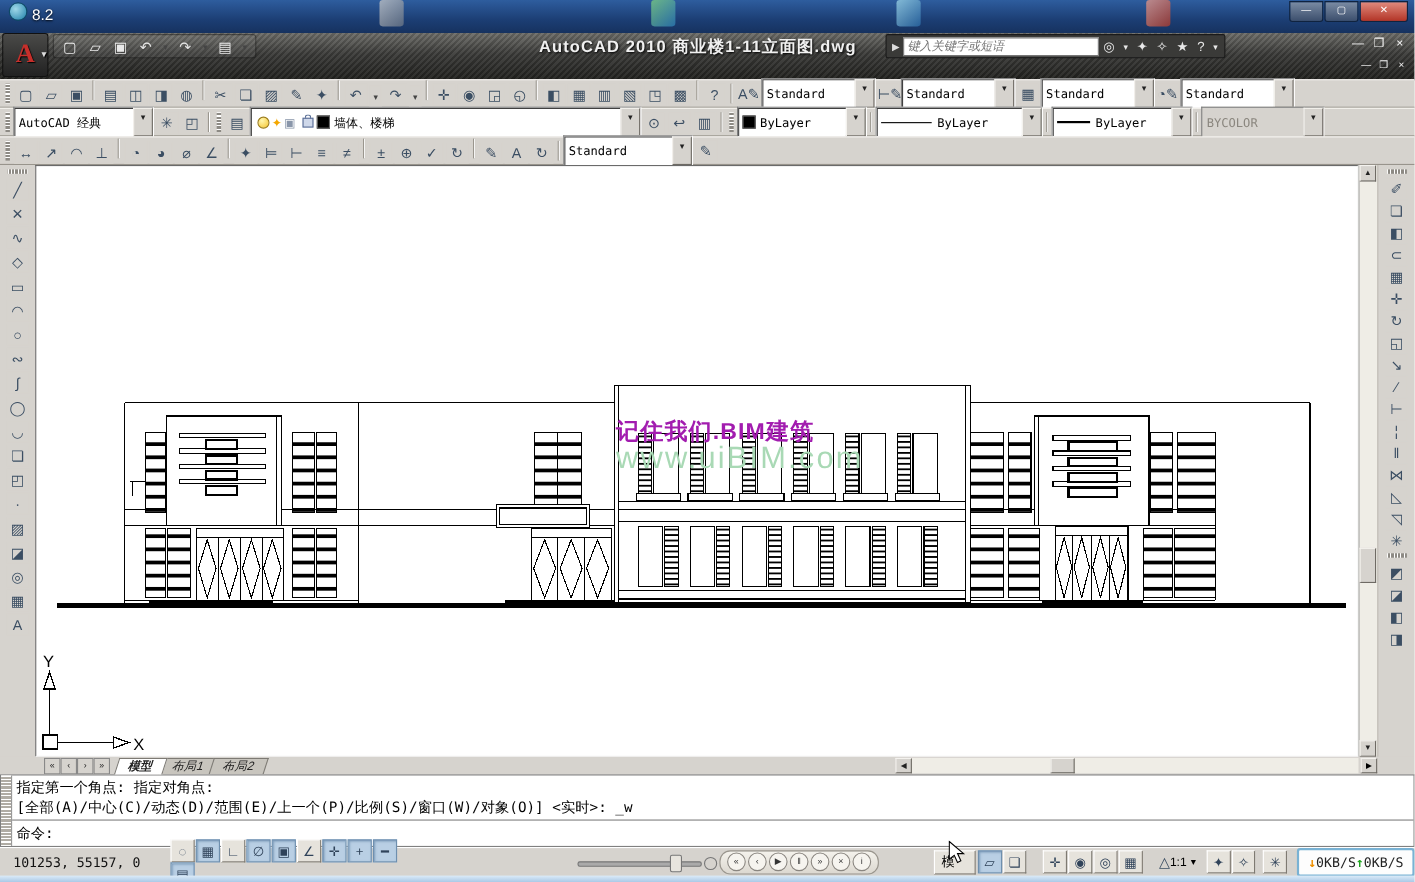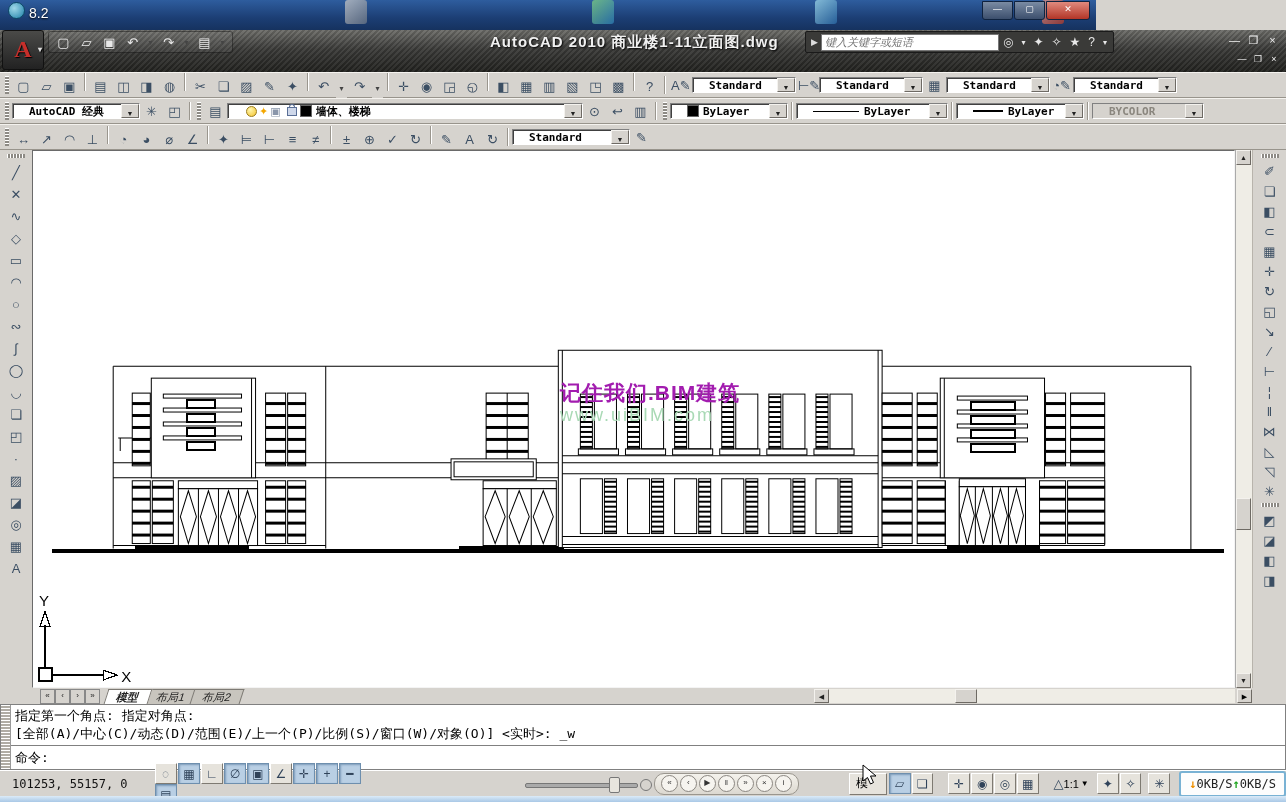--- a/index.html
+++ b/index.html
@@ -1,20 +1,20 @@
 <!DOCTYPE html>
 <html><head>
 <meta charset="utf-8">
 <style>
   html,body{margin:0;padding:0;width:1286px;height:802px;overflow:hidden;
     font-family:"Liberation Sans","DejaVu Sans",sans-serif;font-size:12px;}
   #screen{position:relative;width:1286px;height:802px;background:#d6d3ce;}
 
   
-  .desktop{position:absolute;left:0;top:0;width:1096px;height:30px;
+  .desktop{position:absolute;left:0;top:0;width:1286px;height:30px;
     background:linear-gradient(180deg,#2e5d9e 0%,#1c3e74 60%,#16325f 100%);}
   .desk-ico{position:absolute;top:2px;width:15px;height:15px;border-radius:50%;
     background:radial-gradient(circle at 35% 35%,#9fd8e8,#1d7fa8);border:1px solid #0d4a66;}
   .desk-clock{position:absolute;left:29px;top:5px;color:#fff;font-size:14px;
     text-shadow:0 1px 2px #000;}
   .blob{position:absolute;top:0;width:22px;height:24px;opacity:.75;border-radius:3px;}
   .glassbtns{position:absolute;right:6px;top:1px;display:flex;}
   .gbtn{width:29px;height:17px;border:1px solid #10233f;border-radius:0 0 3px 3px;
     background:linear-gradient(180deg,#7a8ba3,#3c4f6d);color:#fff;font-size:9px;
     text-align:center;line-height:15px;margin-left:1px;}
@@ -56,23 +56,23 @@
     border-top:1px solid #f4f2ee;border-bottom:1px solid #98948c;
     display:flex;align-items:center;padding-left:2px;box-sizing:border-box;}
   .grip{width:4px;height:18px;margin:0 3px;
     background:repeating-linear-gradient(180deg,#fff 0 1px,#8d8a84 1px 3px);}
   .tbtn{display:inline-block;width:21px;height:20px;margin:0 1px;text-align:center;
     line-height:19px;font-size:13px;color:#3b4e63;background:#d6d3ce;
     border:1px solid #d6d3ce;box-sizing:border-box;}
   .tbtn.narrow{width:11px;font-size:8px;color:#444;}
   .sep{display:inline-block;width:1px;height:18px;background:#9a968e;
     border-right:1px solid #fff;margin:0 3px;}
-  .dd{display:inline-flex;align-items:center;height:16px;background:#fff;
+  .dd{display:inline-flex;align-items:center;height:28px;background:#fff;
     border:1px solid;border-color:#808080 #fff #fff #808080;box-shadow:inset 1px 1px 0 #404040;
-    font-size:11px;padding-left:16px;box-sizing:border-box;position:relative;font-weight:bold;}
+    font-size:11px;padding-left:4px;box-sizing:border-box;position:relative;}
   .dd .ddtxt{flex:1;overflow:hidden;white-space:nowrap;font-family:"DejaVu Sans Mono",monospace;}
   .dd .ddarrow{width:16px;align-self:stretch;background:#d6d3ce;margin-left:3px;
     border:1px solid;border-color:#f4f2ee #6e6a64 #6e6a64 #f4f2ee;
     font-size:7px;text-align:center;line-height:17px;color:#222;}
   .dd.disabled{background:#d6d3ce;color:#8a867e;box-shadow:none;}
   .swatch{display:inline-block;width:10px;height:10px;background:#000;margin-right:4px;border:1px solid #666;}
   .lt-line{display:inline-block;width:46px;height:1px;background:#000;margin-right:5px;}
   .mini{display:inline-block;font-size:11px;margin-right:3px;}
   .bulb{display:inline-block;width:9px;height:9px;border-radius:50%;margin:0 2px;
     background:radial-gradient(circle at 35% 30%,#fff6ae,#f4c430);border:1px solid #9a7b1a;}
@@ -87,21 +87,21 @@
   .vstrip{width:32px;background:#d6d3ce;display:flex;flex-direction:column;align-items:center;
     padding-top:2px;box-sizing:border-box;}
   .vstrip .tbtn{margin:1px 0;}
   .hgrip{width:18px;height:4px;margin:2px 0 3px;
     background:repeating-linear-gradient(90deg,#fff 0 1px,#8d8a84 1px 3px);}
   .canvas{position:relative;flex:1;background:#fff;
     border:1px solid;border-color:#6a6a6a #f4f4f4 #f4f4f4 #6a6a6a;overflow:hidden;}
   .canvas svg{position:absolute;left:0;top:0;width:100%;height:100%;}
   .watermark{position:absolute;left:527px;top:230px;line-height:23px;pointer-events:none;}
   .wm1{font-size:21px;font-weight:bold;letter-spacing:1px;}
-  .wm2{font-size:18px;letter-spacing:2px;}
+  .wm2{font-size:28px;letter-spacing:2px;}
 
   .vscroll{width:16px;background:#efede6;position:relative;
     border-left:1px solid #aaa;}
   .sarrow{position:absolute;left:0;width:15px;height:15px;background:#d6d3ce;
     border:1px solid;border-color:#f4f2ee #6e6a64 #6e6a64 #f4f2ee;
     font-size:7px;text-align:center;line-height:14px;color:#222;box-sizing:border-box;}
   .vthumb{position:absolute;left:0;top:348px;width:15px;height:32px;background:#d6d3ce;
     border:1px solid;border-color:#f4f2ee #6e6a64 #6e6a64 #f4f2ee;box-sizing:border-box;}
 
   .rightcol{width:34px;background:#d6d3ce;display:flex;flex-direction:column;align-items:center;

